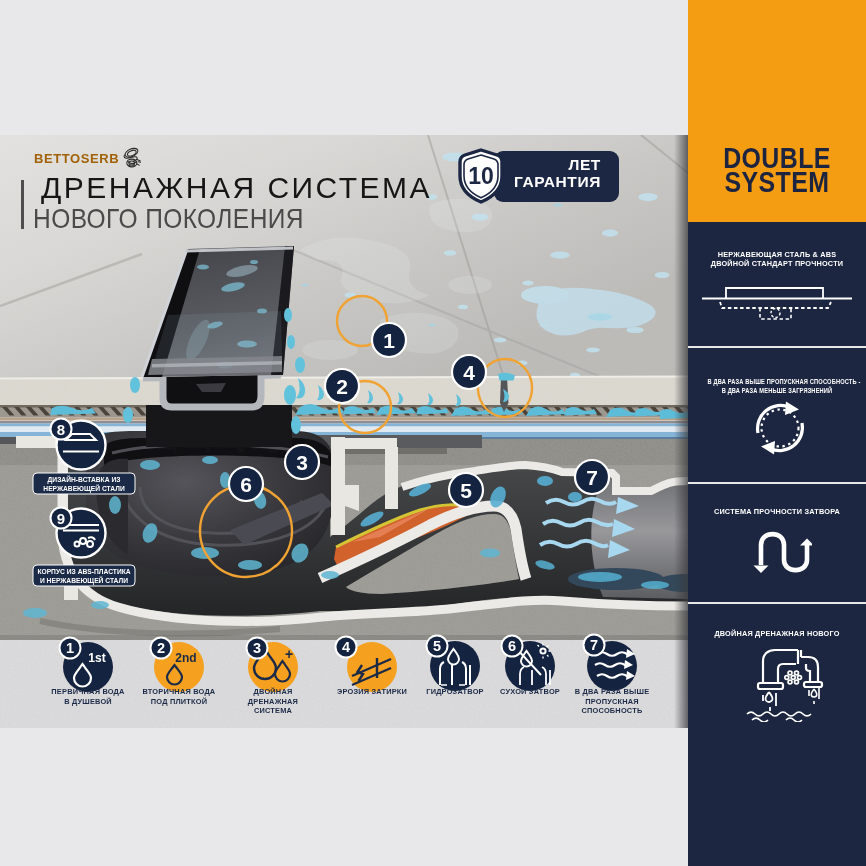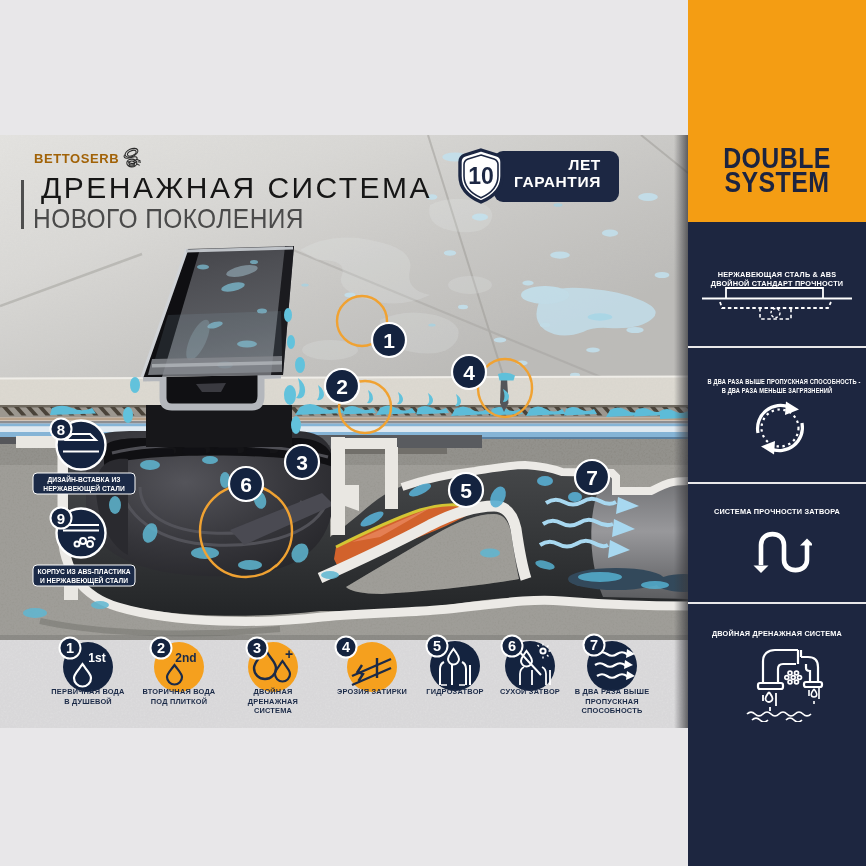--- a/index.html
+++ b/index.html
@@ -523,21 +523,21 @@
 <svg class="abs" style="left:456px;top:148px" width="50" height="56" viewBox="0 0 50 56">
   <path d="M25 2 L41 7 C44 8 46 10 46 14 L46 28 C46 41 37 49 25 54 C13 49 4 41 4 28 L4 14 C4 10 6 8 9 7 Z" fill="#ffffff" stroke="#1c2743" stroke-width="3.4"></path>
   <path d="M25 7 L38 11 C40.5 12 42 13.5 42 16.5 L42 28 C42 38.5 34.5 45.5 25 49.8 C15.5 45.5 8 38.5 8 28 L8 16.5 C8 13.5 9.5 12 12 11 Z" fill="none" stroke="#1c2743" stroke-width="1.6"></path>
   <text x="25" y="36" text-anchor="middle" font-family="Liberation Sans,sans-serif" font-size="23" font-weight="bold" fill="#1c2743">10</text>
 </svg>
 
 <div id="orange" class="abs"></div>
 <div id="dsys" class="abs">DOUBLE<br>SYSTEM</div>
 <div id="navycol" class="abs"></div>
 
-<div class="abs coltxt" style="top:271px">НЕРЖАВЕЮЩАЯ СТАЛЬ &amp; ABS<br>ДВОЙНОЙ СТАНДАРТ ПРОЧНОСТИ</div>
+<div class="abs coltxt" style="top:251px">НЕРЖАВЕЮЩАЯ СТАЛЬ &amp; ABS<br>ДВОЙНОЙ СТАНДАРТ ПРОЧНОСТИ</div>
 <svg class="abs" style="left:698px;top:284px" width="158" height="42" viewBox="0 0 158 42">
  <g fill="none" stroke="#fff" stroke-width="1.8">
   <path d="M28 14 L28 4 L125 4 L125 14"></path>
   <path d="M4 14.5 L154 14.5" stroke-width="2"></path>
   <path d="M22 18 L24 24 L130 24 L133 18" stroke-dasharray="3.5 2.6"></path>
   <path d="M62 24 L62 35 L93 35 L93 24" stroke-dasharray="3.5 2.6" stroke-width="1.6"></path>
   <circle cx="77.5" cy="29" r="4.5" stroke-dasharray="2.5 2" stroke-width="1.4"></circle>
  </g>
 </svg>
 <div class="divl abs" style="top:346px"></div>
@@ -556,21 +556,21 @@
 <div class="divl abs" style="top:482px"></div>
 <div class="abs coltxt" style="top:508px">СИСТЕМА ПРОЧНОСТИ ЗАТВОРА</div>
 <svg class="abs" style="left:748px;top:524px" width="64" height="58" viewBox="0 0 64 58">
  <g fill="none" stroke="#fff" stroke-width="4.6">
   <path d="M13 41 L13 21 C13 6.5 36 6.5 36 21 L36 36 C36 49.5 59 49.5 59 36 L59 21"></path>
  </g>
  <path d="M5.5 41.5 L20.5 41.5 L13 49 Z" fill="#fff"></path>
  <path d="M52 21.5 L66 21.5 L59 14.5 Z" fill="#fff"></path>
 </svg>
 <div class="divl abs" style="top:602px"></div>
-<div class="abs coltxt" style="top:630px">ДВОЙНАЯ ДРЕНАЖНАЯ СИСТЕМА</div>
+<div class="abs coltxt" style="top:630px">ДВОЙНАЯ ДРЕНАЖНАЯ НОВОГО</div>
 <svg class="abs" style="left:740px;top:644px" width="90" height="78" viewBox="0 0 90 78">
  <g fill="none" stroke="#fff" stroke-width="2.2">
   <path d="M23 39 L23 17 C23 10 28 6 35 6 L58 6"></path>
   <path d="M38 39 L38 25 C38 22 40 20 43 20 L56 20"></path>
   <path d="M58 6 L58 20 M61 6 L61 13"></path>
   <path d="M61 13 L68 13 C75 13 78 17 78 23 L78 38"></path>
   <path d="M66 20 L66 24 C66 26 68 27 70 27 L70 38"></path>
   <rect x="18" y="39" width="25" height="6" rx="2"></rect>
   <rect x="64" y="38" width="18" height="5" rx="2"></rect>
   <path d="M23 51 L23 57 M36 49 L36 62 M30 63 L30 67" stroke-width="1.8"></path>

